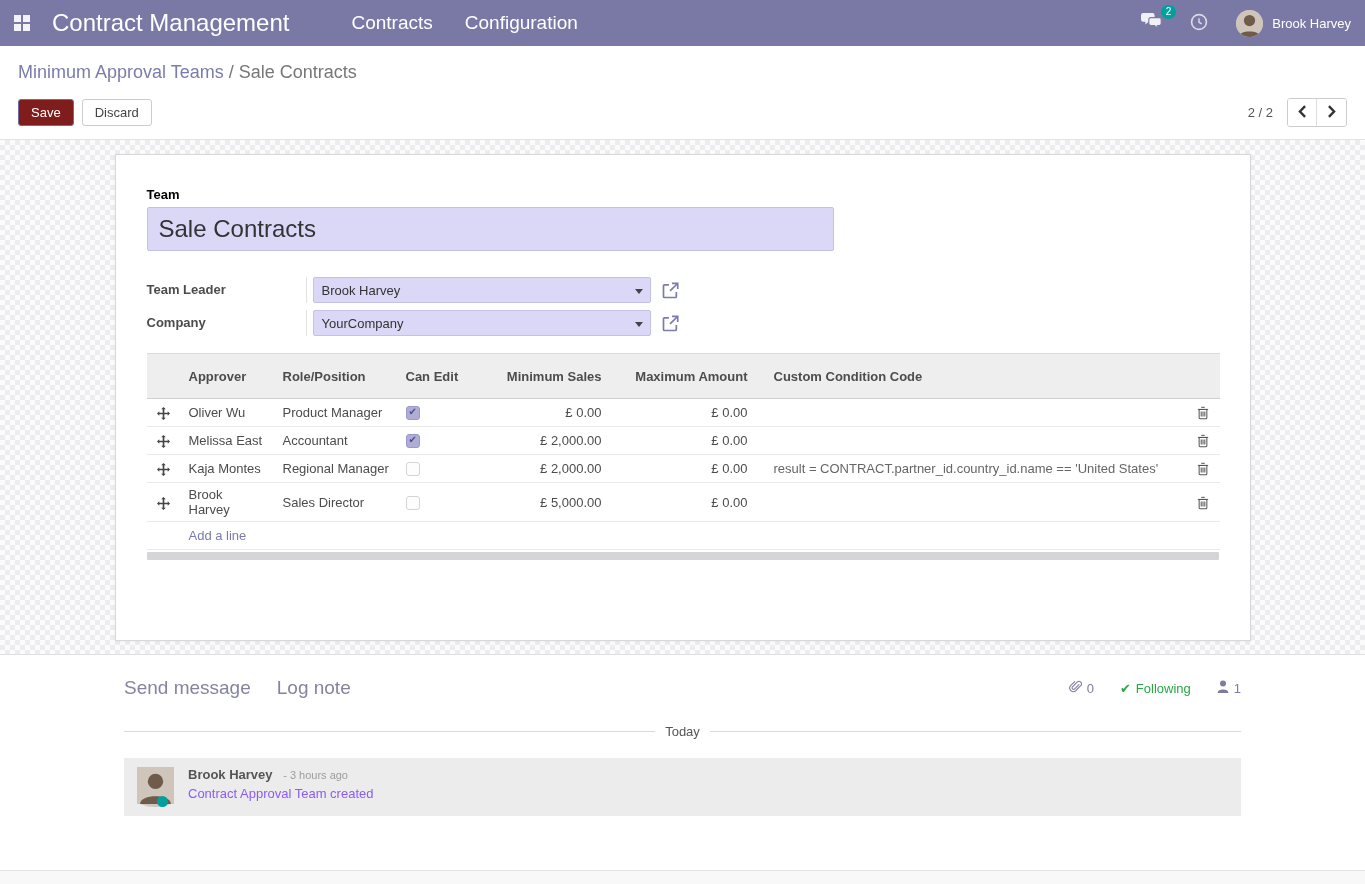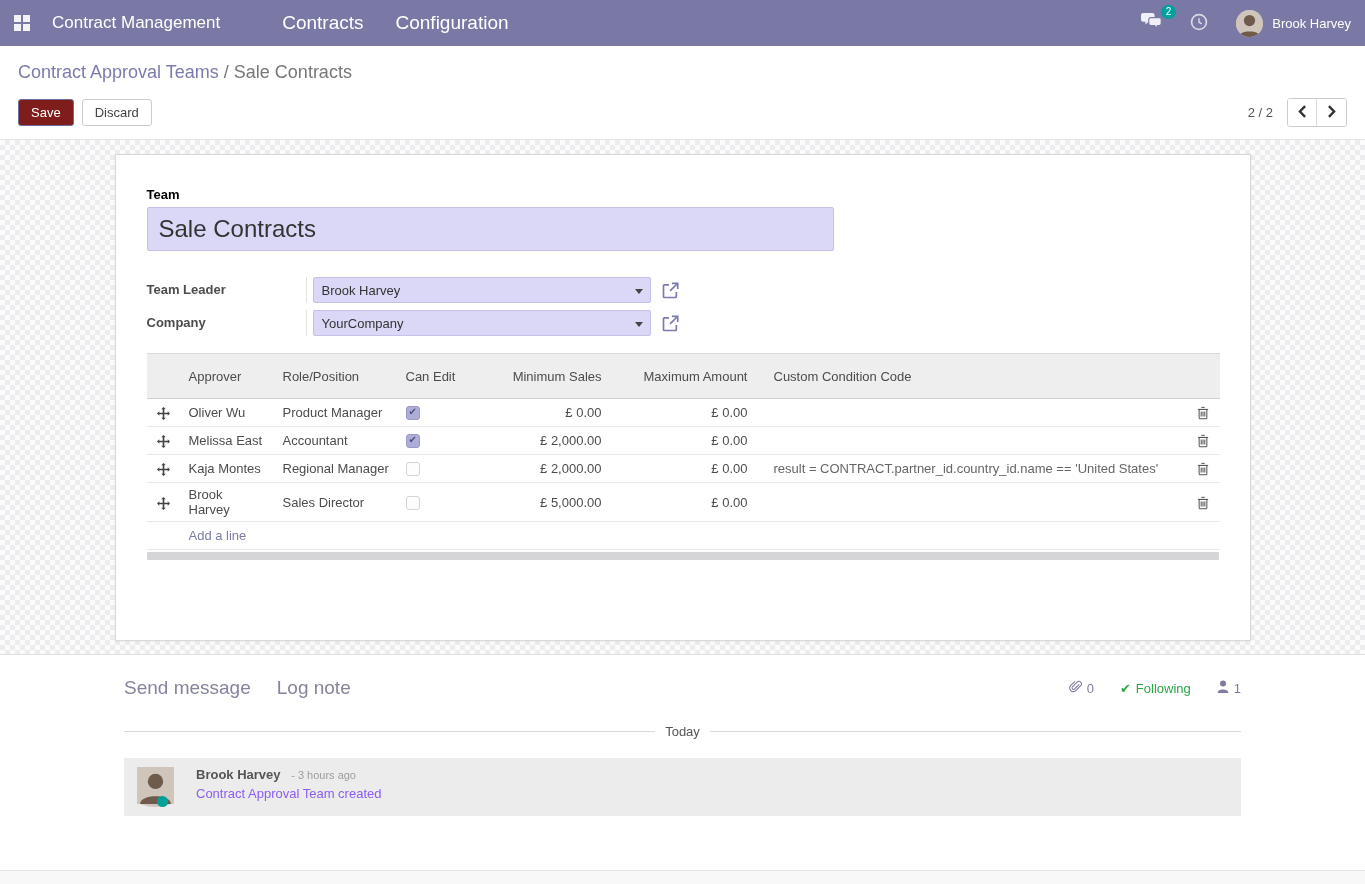--- a/index.html
+++ b/index.html
@@ -8,21 +8,21 @@
     font-family:"Liberation Sans", sans-serif;
     font-size:13px; color:#4c4c4c; background:#fff;
   }
   a { text-decoration:none; cursor:pointer; }
 
   
   .navbar { height:46px; background:#7a79a5; display:flex; align-items:center; color:#fff; }
   .apps-btn { width:44px; height:46px; display:flex; align-items:center; justify-content:center; cursor:pointer; }
   .apps-grid { display:grid; grid-template-columns:7px 7px; grid-template-rows:7px 7px; gap:2px; }
   .apps-grid i { background:#f2f2f8; display:block; }
-  .app-title { font-size:17px; margin-left:8px; cursor:pointer; white-space:nowrap; }
+  .app-title { font-size:24px; margin-left:8px; cursor:pointer; white-space:nowrap; }
   .nav-menus { display:flex; gap:32px; margin-left:62px; }
   .nav-menus a { color:#fff; font-size:19px; }
   .nav-right { margin-left:auto; display:flex; align-items:center; gap:28px; padding-right:14px; }
   .nav-messages { position:relative; cursor:pointer; display:flex; }
   .nav-badge { position:absolute; top:-8px; right:-14px; background:#00a09d; color:#fff;
     font-size:10px; line-height:14px; padding:0 5px; border-radius:8px; }
   .nav-clock { cursor:pointer; display:flex; }
   .nav-user { display:flex; align-items:center; gap:9px; cursor:pointer; }
   .avatar-sm { width:27px; height:27px; border-radius:50%; overflow:hidden; flex:none; background:#cfc6bd; }
   .nav-user-name { font-size:13px; }
@@ -72,21 +72,21 @@
   .tabs { margin-top:38px; display:flex; border-bottom:1px solid #dcdcdc; }
   .tab { padding:8px 16px; cursor:pointer; }
   .tab.active { background:#fff; border:1px solid #dcdcdc; border-bottom:1px solid #fff;
     margin-bottom:-1px; color:#4c4c4c; border-radius:1px 1px 0 0; }
   .tab.inactive { color:#7c7bad; }
 
   
   .table-wrap { margin-top:17px; }
   table { width:100%; border-collapse:collapse; font-size:13px; color:#4c4c4c; table-layout:fixed; }
   thead th { background:#eee; border-top:1px solid #d9d9d9; border-bottom:1px solid #cfcfcf;
-    font-weight:normal; text-align:left; padding:5px 8px; height:45px; }
+    font-weight:bold; text-align:left; padding:5px 8px; height:45px; }
   th.num, td.num { text-align:right; padding-right:18px; }
   tbody td { border-bottom:1px solid #e9e9e9; padding:4px 8px; height:28px; background:#fff; }
   td.c-handle, td.c-trash { text-align:center; padding:4px 2px; }
   .drag, .trash { display:inline-flex; cursor:pointer; vertical-align:middle; }
   .cb { display:inline-block; width:14px; height:14px; border-radius:3px; background:#fdfdfd;
     border:1px solid #d4d4d4; position:relative; cursor:pointer; vertical-align:middle; }
   .cb.checked { background:#aeadd8; border-color:#9b99cb; }
   .cb.checked::after { content:"\2714"; position:absolute; left:2px; top:-1px; font-size:10px; color:#514e7e; }
   td.c-cond { color:#666; white-space:nowrap; overflow:hidden; }
   tr.add-line-row td { color:#7c7bad; padding-left:42px; cursor:pointer; }
@@ -95,21 +95,21 @@
   
   .chatter { width:1117px; margin:0 auto; padding-top:22px; }
   .chatter-topbar { display:flex; align-items:center; }
   .chat-link { color:#85849e; margin-right:26px; font-size:19px; }
   .chatter-side { margin-left:auto; display:flex; align-items:center; gap:26px; }
   .side-item { display:flex; align-items:center; gap:5px; color:#7d7c9e; cursor:pointer; }
   .following { color:#28a745; font-weight:normal; }
   .following .check { font-size:13px; }
   .day-divider { margin-top:25px; display:flex; align-items:center; gap:10px; color:#555; }
   .day-divider .line { flex:1; height:1px; background:#d9d9d9; }
-  .message { margin-top:19px; background:#ececec; padding:9px 13px 12px 13px; display:flex; gap:22px; }
+  .message { margin-top:19px; background:#ececec; padding:9px 13px 12px 13px; display:flex; gap:14px; }
   .avatar-wrap { position:relative; width:37px; height:37px; flex:none; }
   .avatar-lg { width:37px; height:37px; border-radius:50%; overflow:hidden; background:#cfc6bd; }
   .status-dot { position:absolute; left:20px; bottom:-3px; width:11px; height:11px; border-radius:50%;
     background:#00a09d; }
   .msg-author { font-weight:bold; color:#555; }
   .msg-time { color:#9d9d9d; font-size:11px; margin-left:7px; }
   .msg-body { color:#8b5cf6; margin-top:4px; }
 
   .bottom-strip { margin-top:54px; height:31px; background:#f8f8f8; border-top:1px solid #e4e4e4; }
 </style>
@@ -156,21 +156,21 @@
           <path d="M3 36c0-10 30-10 30 0z" fill="#6f5b4c"></path>
         </svg>
       </span>
       <span class="nav-user-name">Brook Harvey</span>
     </div>
   </div>
 </header>
 
 <section class="control-panel">
   <div class="breadcrumb">
-    <a>Contract Approval Teams</a>
+    <a>Minimum Approval Teams</a>
     <span class="bc-sep"> <span>/</span> </span>
     <span class="bc-current">Sale Contracts</span>
   </div>
   <div class="cp-row">
     <button class="btn btn-save">Save</button>
     <button class="btn btn-discard">Discard</button>
     <div class="pager">
       <span class="pager-text">2 / 2</span>
       <span class="pager-btns">
         <button class="pager-btn">

